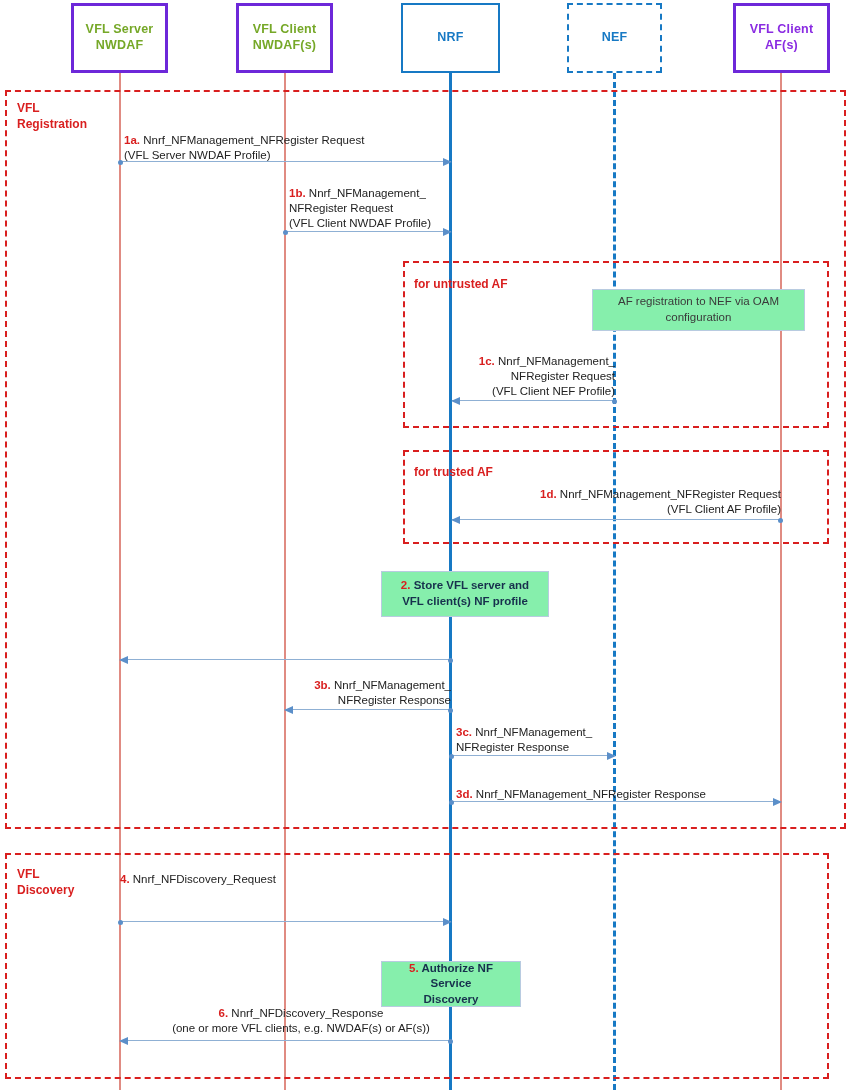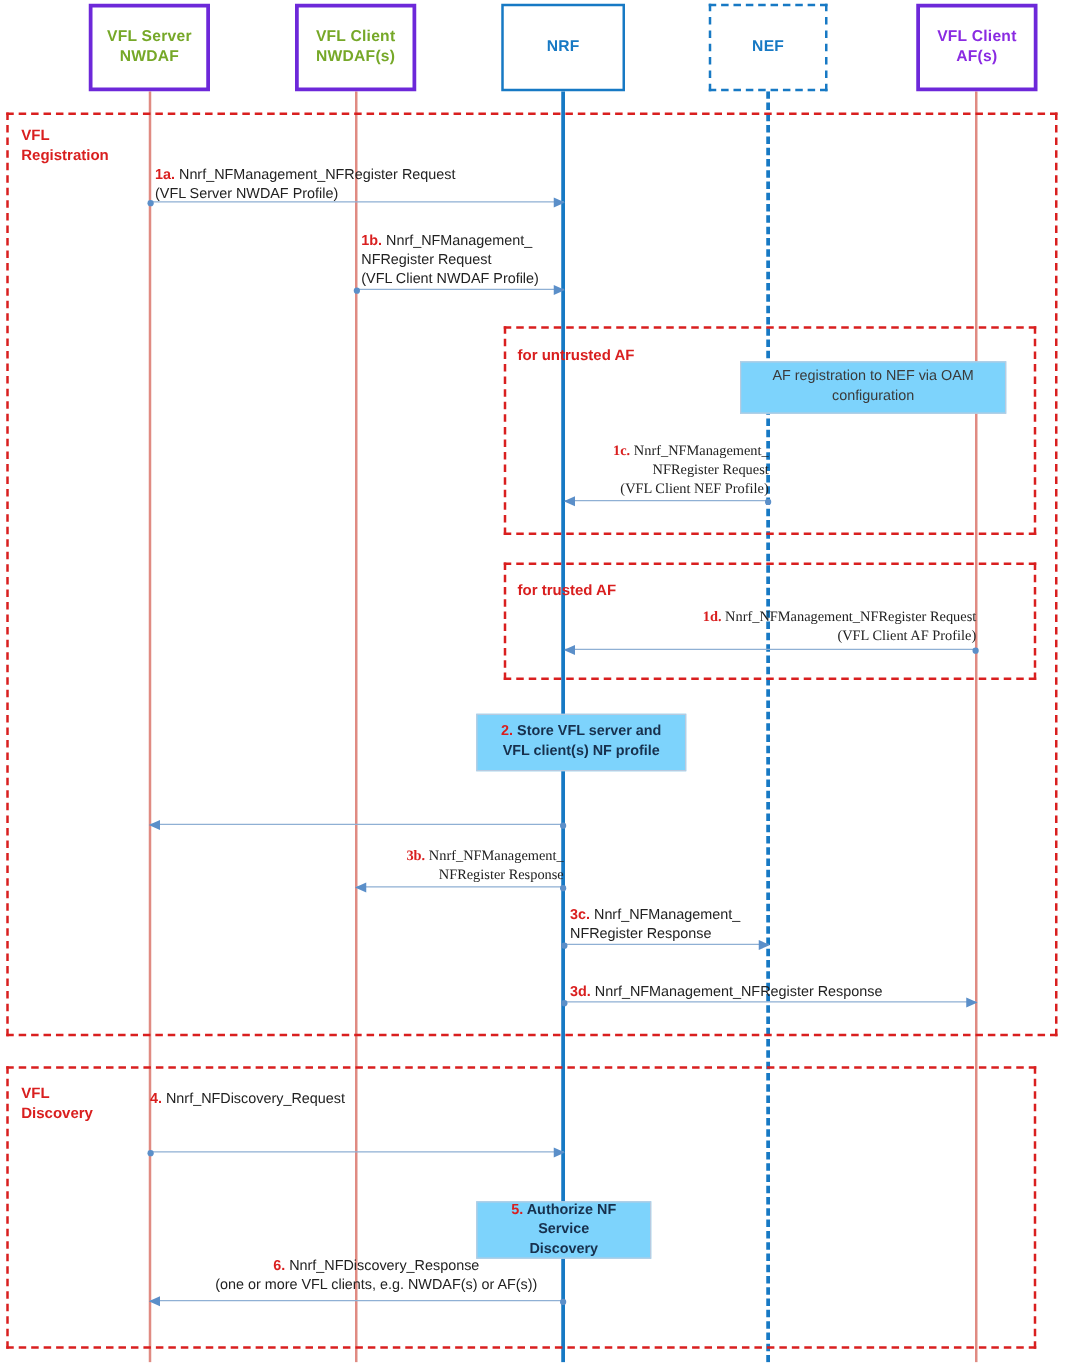--- a/index.html
+++ b/index.html
@@ -18,40 +18,40 @@
   .lifeline{position:absolute;width:2px;}
   .lifeline.salmon{background:#e08b82;}
   .lifeline.blueL{width:3px;background:#1779c4;}
   .lifeline.bluedash{width:0;border-left:3px dashed #1779c4;}
 
   
   .frame{position:absolute;box-sizing:border-box;border:2px dashed #d91f1f;}
   .frame-label{position:absolute;color:#d91f1f;font-size:12px;font-weight:bold;line-height:1.35;}
 
   
-  .procbox{position:absolute;box-sizing:border-box;background:#7dd3fc;border:1px solid #b8cbe0;
+  .procbox{position:absolute;box-sizing:border-box;background:#86efac;border:1px solid #b8cbe0;
            display:flex;align-items:center;justify-content:center;text-align:center;
            font-size:11.5px;line-height:1.35;color:#2b2b2b;padding:3px 6px;}
   .procbox .num{color:#d91f1f;font-weight:bold;}
   .procbox .txt{color:#17304d;font-weight:bold;}
   .procbox.plain .txt{color:#3a3a3a;font-weight:normal;}
 
   
   .arrow{position:absolute;height:0;border-top:1.6px solid #8fb0d4;}
   .arrow .head{position:absolute;top:-4.5px;width:0;height:0;
                border-top:4.5px solid transparent;border-bottom:4.5px solid transparent;}
   .arrow .head.right{right:-1px;border-left:9px solid #5b8fc9;}
   .arrow .head.left{left:-1px;border-right:9px solid #5b8fc9;}
   .arrow .dot{position:absolute;top:-2.5px;width:5px;height:5px;border-radius:50%;background:#5b8fc9;}
   .arrow .dot.s{left:-2px;} .arrow .dot.e{right:-2px;}
 
   
   .msg{position:absolute;font-size:11.5px;line-height:1.32;color:#222;white-space:nowrap;}
   .msg .n{color:#d91f1f;font-weight:bold;}
-  .msg.right{text-align:right;font-family:Liberation Serif, serif;}
+  .msg.right{text-align:right;}
   .msg.center{text-align:center;}
 </style>
 </head>
 <body>
 
 <div id="stage">
 
   <div class="lifeline salmon" style="left:119px;top:73px;height:1017px;"></div>
   <div class="lifeline salmon" style="left:284px;top:73px;height:1017px;"></div>
   <div class="lifeline blueL" style="left:449px;top:73px;height:1017px;"></div>

